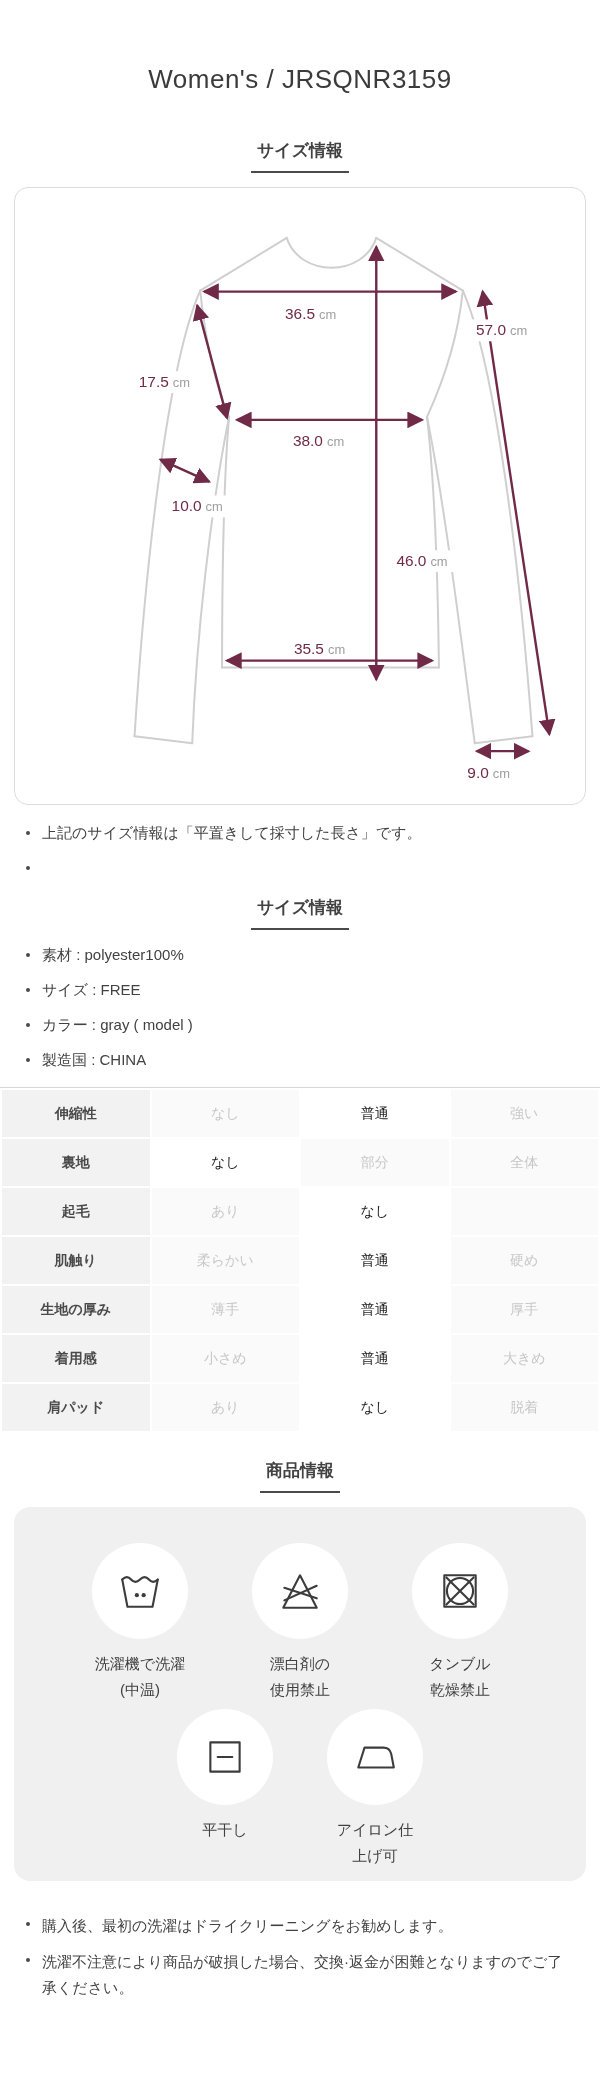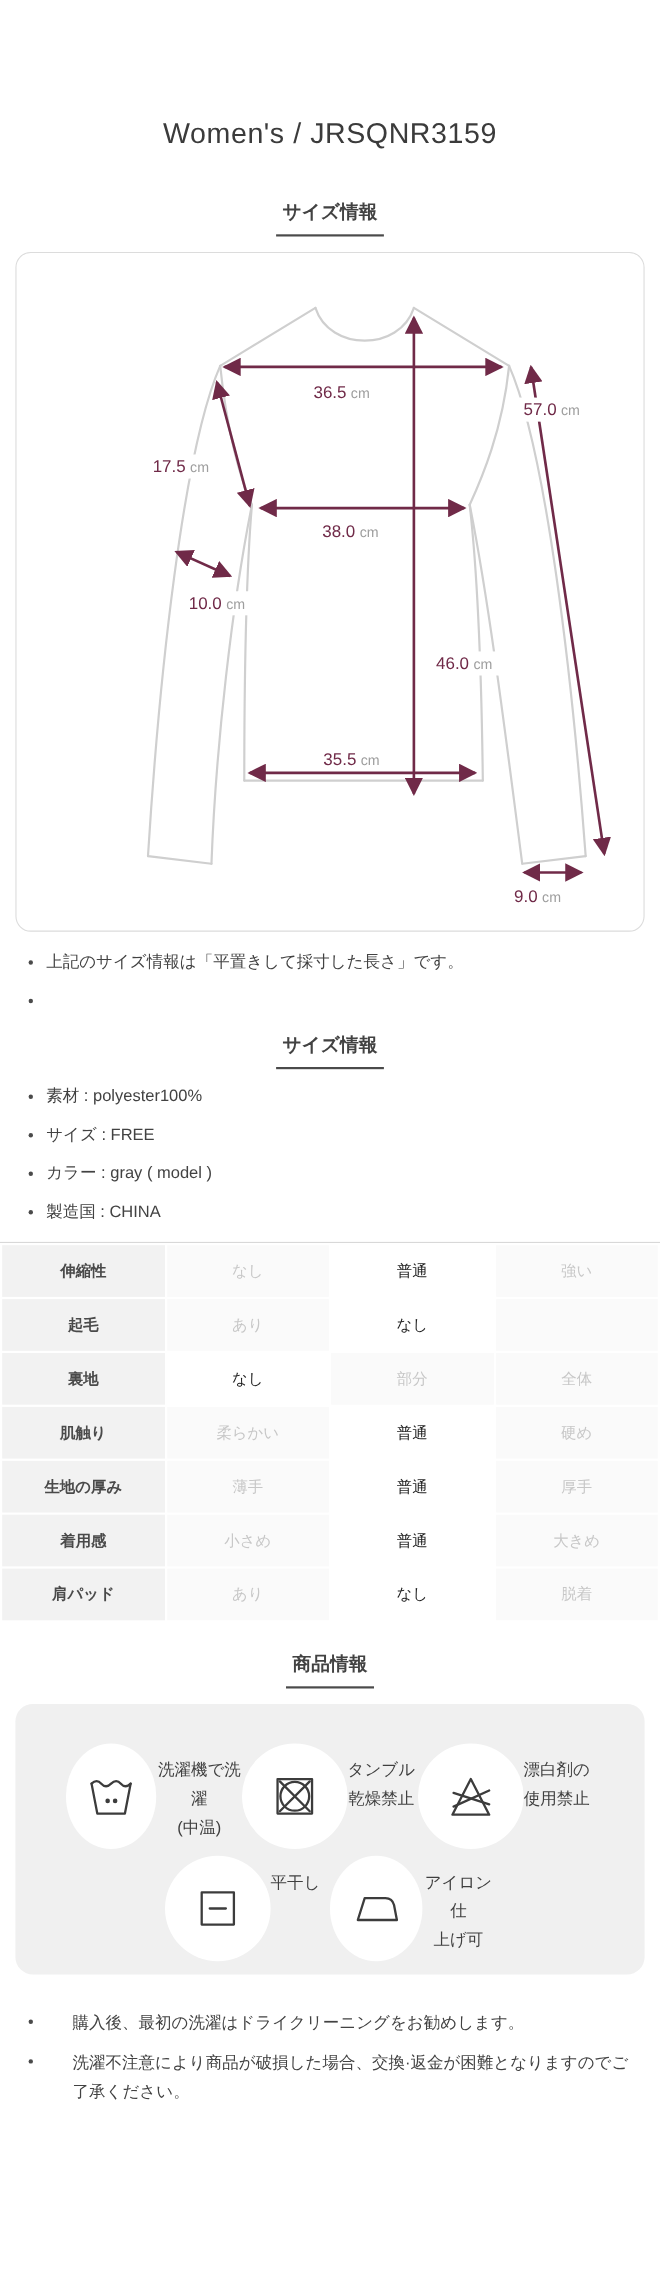--- a/index.html
+++ b/index.html
@@ -1,48 +1,48 @@
 <!DOCTYPE html>
 <html><head>
 <meta charset="utf-8">
 <style>
   * { margin:0; padding:0; box-sizing:border-box; }
   html,body { width:600px; height:2086px; overflow:hidden; background:#fff;
     font-family:"Liberation Sans","DejaVu Sans",sans-serif; color:#3b3b3b; }
 
-  .page-title { padding-top:106px; text-align:center; font-size:26px; font-weight:400; color:#3b3b3b; letter-spacing:.5px; }
+  .page-title { padding-top:64px; text-align:center; font-size:26px; font-weight:400; color:#3b3b3b; letter-spacing:.5px; }
 
   .sec-h { text-align:center; }
   .sec-h .sec-h-label { display:inline-block; font-size:17px; font-weight:700; color:#424242;
     padding:0 6px 9px; border-bottom:2px solid #4a4a4a; }
   .sec-h1 { margin-top:44px; }
   .sec-h2 { margin-top:26px; }
   .sec-h3 { margin-top:26px; }
 
   .diagram-box { margin:14px 14px 0; height:618px; border:1.5px solid #dcdcdc; border-radius:14px; overflow:hidden; background:#fff;padding-left:32px; }
 
   .notes { list-style:none; margin:17px 24px 0; }
   .notes li { display:flex; align-items:flex-start; margin-bottom:13px; font-size:15px; line-height:22px; color:#424242; }
   .notes li .dot { flex:0 0 auto; width:4px; height:4px; border-radius:50%; background:#4a4a4a; margin:9px 12px 0 2px; }
   .notes-a { margin-top:17px; }
   .notes-b { margin-top:14px; }
   .notes-c { margin:32px 24px 0; }
-  .notes-c li { margin-bottom:10px; line-height:26px;gap:24px; }
+  .notes-c li { margin-bottom:10px; line-height:26px; }
 
   .spec-table-wrap { margin-top:16px; border-top:1px solid #d8d8d8; }
   table.spec { width:100%; border-collapse:separate; border-spacing:2px; table-layout:fixed; }
   table.spec td { height:47px; text-align:center; vertical-align:middle; font-size:14px; }
   td.rowlab { background:#f2f2f2; color:#4a4a4a; font-weight:700; }
   td.opt { background:#fafafa; color:#c7c7c7; font-weight:400; }
   td.opt.sel { background:#ffffff; color:#1d1d1d; font-weight:400; }
 
   .care-panel { margin:14px 14px 0; background:#f0f0f0; border-radius:16px; padding:36px 0 12px; }
   .care-row { display:flex; justify-content:center; }
   .care-row2 { margin-top:6px; }
-  .care-item { width:160px; display:flex; flex-direction:row; align-items:flex-start; }
+  .care-item { width:160px; display:flex; flex-direction:column; align-items:center; }
   .care-circle { width:96px; height:96px; border-radius:50%; background:#fff; display:flex; align-items:center; justify-content:center; }
   .care-label { margin-top:12px; text-align:center; font-size:15px; line-height:26px; color:#3f3f3f; min-height:52px; }
   .care-row2 .care-item { width:150px; }
 
   .m-num { fill:#702a48; font-size:15.5px; font-weight:500; }
   .m-unit { fill:#9e9e9e; font-size:13px; font-weight:400; }
 </style>
 </head>
 <body>
 
@@ -145,32 +145,32 @@
 <div class="spec-table-wrap">
   <table class="spec">
     <tbody>
       <tr>
         <td class="rowlab">伸縮性</td>
         <td class="opt">なし</td>
         <td class="opt sel">普通</td>
         <td class="opt">強い</td>
       </tr>
       <tr>
+        <td class="rowlab">裏地</td>
+        <td class="opt sel">なし</td>
+        <td class="opt">部分</td>
+        <td class="opt">全体</td>
+      </tr>
+      <tr>
         <td class="rowlab">起毛</td>
         <td class="opt">あり</td>
         <td class="opt sel">なし</td>
         <td class="opt"></td>
       </tr>
       <tr>
-        <td class="rowlab">裏地</td>
-        <td class="opt sel">なし</td>
-        <td class="opt">部分</td>
-        <td class="opt">全体</td>
-      </tr>
-      <tr>
         <td class="rowlab">肌触り</td>
         <td class="opt">柔らかい</td>
         <td class="opt sel">普通</td>
         <td class="opt">硬め</td>
       </tr>
       <tr>
         <td class="rowlab">生地の厚み</td>
         <td class="opt">薄手</td>
         <td class="opt sel">普通</td>
         <td class="opt">厚手</td>
@@ -204,38 +204,38 @@
           <path d="M5,11 Q9.5,6.5 13.5,11 Q17.5,15.5 22,11 Q26.5,6.5 30.5,11 Q34.5,15.5 39,11"></path>
           <circle cx="19" cy="26" r="2" fill="#3c3c3c" stroke="none"></circle>
           <circle cx="25.5" cy="26" r="2" fill="#3c3c3c" stroke="none"></circle>
         </svg>
       </div>
       <div class="care-label"><span>洗濯機で洗濯</span><br><span>(中温)</span></div>
     </div>
     <div class="care-item">
       <div class="care-circle">
         <svg width="46" height="46" viewBox="0 0 44 44" fill="none" stroke="#3c3c3c" stroke-width="2" stroke-linecap="round" stroke-linejoin="round">
+          <path d="M22,7 L38,38 L6,38 Z"></path>
+          <path d="M7,19 L38,29"></path>
+          <path d="M38,17 L7,31"></path>
+        </svg>
+      </div>
+      <div class="care-label"><span>漂白剤の</span><br><span>使用禁止</span></div>
+    </div>
+    <div class="care-item">
+      <div class="care-circle">
+        <svg width="46" height="46" viewBox="0 0 44 44" fill="none" stroke="#3c3c3c" stroke-width="2" stroke-linecap="round" stroke-linejoin="round">
           <rect x="7" y="7" width="30" height="30"></rect>
           <circle cx="22" cy="22" r="12.5"></circle>
           <path d="M9,9 L35,35"></path>
           <path d="M35,9 L9,35"></path>
         </svg>
       </div>
       <div class="care-label"><span>タンブル</span><br><span>乾燥禁止</span></div>
     </div>
-    <div class="care-item">
-      <div class="care-circle">
-        <svg width="46" height="46" viewBox="0 0 44 44" fill="none" stroke="#3c3c3c" stroke-width="2" stroke-linecap="round" stroke-linejoin="round">
-          <path d="M22,7 L38,38 L6,38 Z"></path>
-          <path d="M7,19 L38,29"></path>
-          <path d="M38,17 L7,31"></path>
-        </svg>
-      </div>
-      <div class="care-label"><span>漂白剤の</span><br><span>使用禁止</span></div>
-    </div>
   </div>
   <div class="care-row care-row2">
     <div class="care-item">
       <div class="care-circle">
         <svg width="46" height="46" viewBox="0 0 44 44" fill="none" stroke="#3c3c3c" stroke-width="2" stroke-linecap="round" stroke-linejoin="round">
           <rect x="8" y="8" width="28" height="28"></rect>
           <path d="M15,22 L29,22"></path>
         </svg>
       </div>
       <div class="care-label"><span>平干し</span><br><span></span></div>

